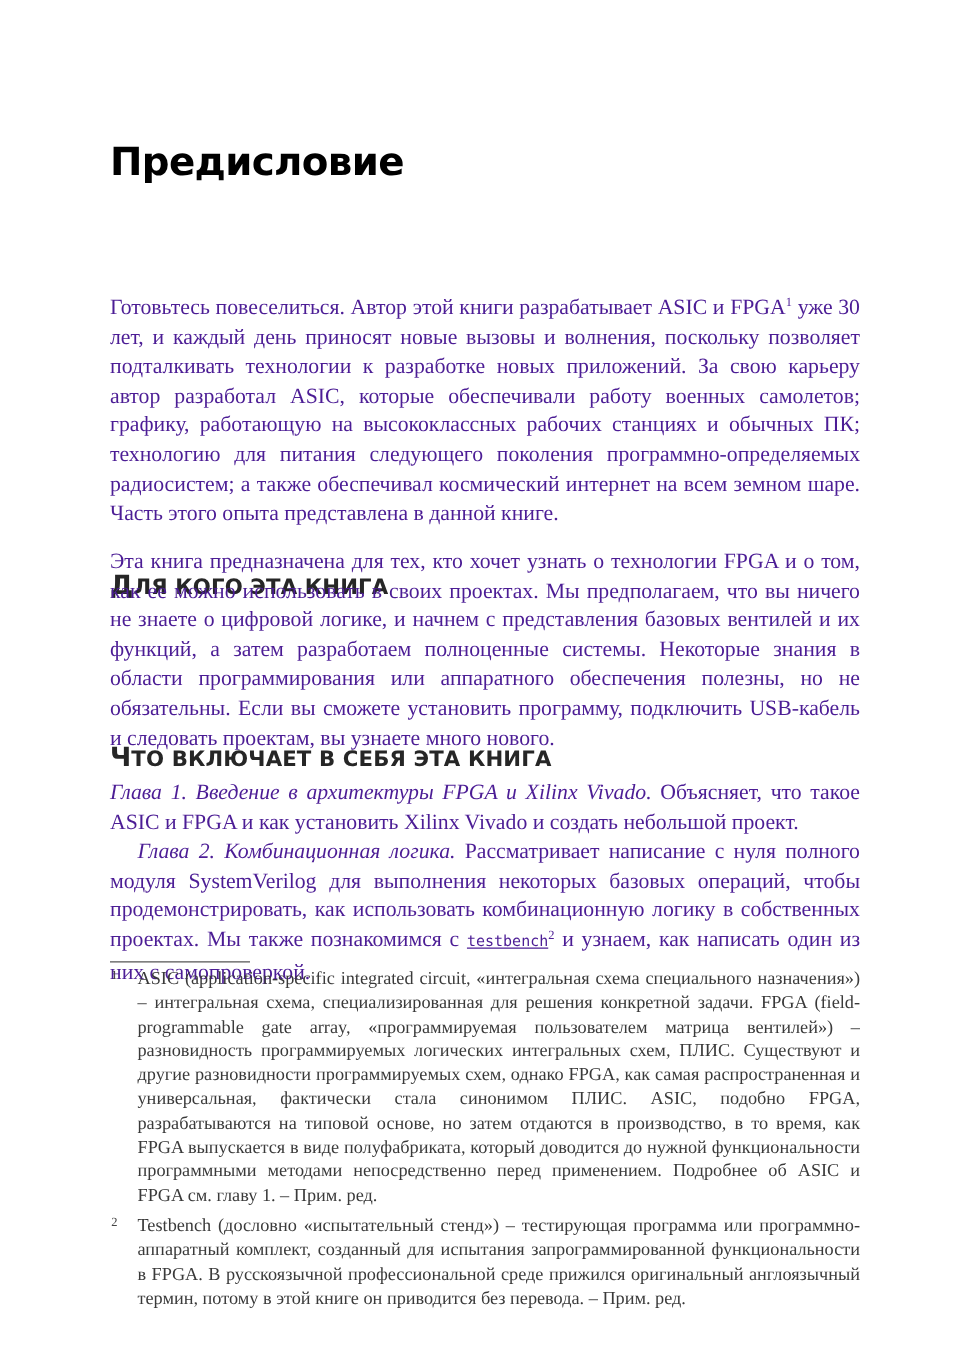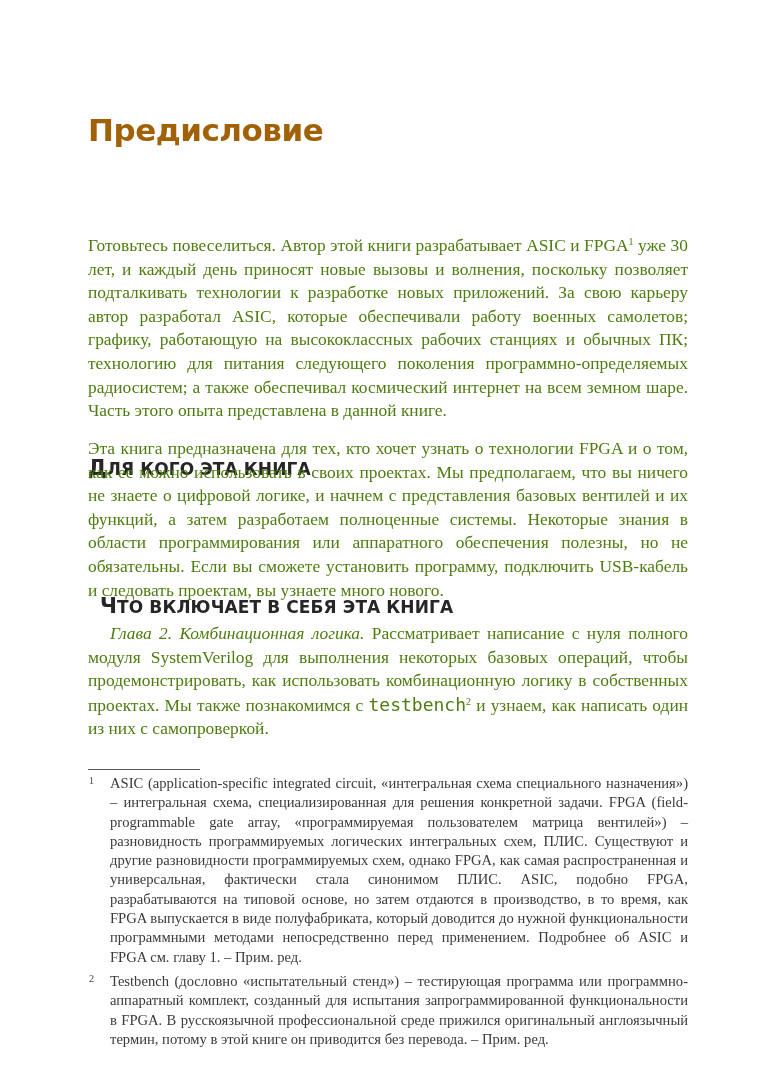--- a/index.html
+++ b/index.html
@@ -22,28 +22,28 @@
     }
     .title {
       position: absolute;
       top: 112px;
       left: 0;
       margin: 0;
       font-family: "DejaVu Sans", sans-serif;
       font-weight: bold;
       font-size: 31px;
       letter-spacing: -0.5px;
-      color: #a16207;
+      color: #000000;
     }
     .body-text {
       font-family: "Liberation Serif", serif;
       font-size: 17.4px;
       line-height: 23.6px;
       text-align: justify;
-      color: #4d7c0f;
+      color: #4c1d95;
       margin: 0;
       hyphens: manual;
     }
     .intro {
       position: absolute;
       top: 234px;
       left: 0;
       width: 600px;
     }
     .h2 {
@@ -65,40 +65,41 @@
     }
     .sec1-text {
       position: absolute;
       top: 437px;
       left: 0;
       width: 600px;
     }
     .sec2-heading {
       position: absolute;
       top: 594px;
-      left: 12px;
+      left: 0;
     }
     .sec2-text {
       position: absolute;
       top: 622px;
       left: 0;
       width: 600px;
     }
     .sec2-text p {
       margin: 0;
     }
     .sec2-text p.indent {
       text-indent: 22px;
     }
     .chapter-label {
       font-style: italic;
     }
     .mono {
       font-family: "DejaVu Sans Mono", monospace;
-      font-size: 18px;
+      font-size: 12px;
+      text-decoration: underline;
     }
     sup {
       font-size: 10px;
       line-height: 0;
       vertical-align: 6px;
     }
     .footnote-rule {
       position: absolute;
       top: 769px;
       left: 0;
@@ -141,20 +142,21 @@
 
   <p class="body-text intro"><span>Готовьтесь повеселиться. Автор этой книги разрабатывает ASIC и FPGA</span><sup>1</sup><span> уже 30 лет, и каждый день приносят новые вызовы и волнения, поскольку позволя­ет подталкивать технологии к разработке новых приложений. За свою карье­ру автор разработал ASIC, которые обеспечивали работу военных самолетов; графику, работающую на высококлассных рабочих станциях и обычных ПК; технологию для питания следующего поколения программно-определяемых радиосистем; а также обеспечивал космический интернет на всем земном шаре. Часть этого опыта представлена в данной книге.</span></p>
 
   <h2 class="h2 sec1-heading"><span class="cap">Д</span><span style="text-transform: uppercase;">ля кого эта книга</span></h2>
 
   <p class="body-text sec1-text">Эта книга предназначена для тех, кто хочет узнать о технологии FPGA и о том, как ее можно использовать в своих проектах. Мы предполагаем, что вы ниче­го не знаете о цифровой логике, и начнем с представления базовых вентилей и их функций, а затем разработаем полноценные системы. Некоторые знания в области программирования или аппаратного обеспечения полезны, но не обязательны. Если вы сможете установить программу, подключить USB-кабель и следовать проектам, вы узнаете много нового.</p>
 
   <h2 class="h2 sec2-heading"><span class="cap">Ч</span><span style="text-transform: uppercase;">то включает в себя эта книга</span></h2>
 
   <div class="body-text sec2-text">
+    <p><span class="chapter-label">Глава 1.  Введение в архитектуры FPGA и Xilinx Vivado.</span><span>  Объясняет, что такое ASIC и FPGA и как установить Xilinx Vivado и создать небольшой проект.</span></p>
     <p class="indent"><span class="chapter-label">Глава 2. Комбинационная логика.</span><span> Рассматривает написание с нуля полного модуля SystemVerilog для выполнения некоторых базовых операций, чтобы продемонстрировать, как использовать комбинационную логику в собствен­ных проектах. Мы также познакомимся с </span><span class="mono">testbench</span><sup>2</sup><span> и узнаем, как написать один из них с самопроверкой.</span></p>
   </div>
 
   <div class="footnote-rule"></div>
 
   <div class="footnotes">
     <p class="footnote"><span class="fn-num">1</span><span>ASIC (application-specific integrated circuit, «интегральная схема специального на­значения») – интегральная схема, специализированная для решения конкретной за­дачи. FPGA (field-programmable gate array, «программируемая пользователем матри­ца вентилей») – разновидность программируемых логических интегральных схем, ПЛИС. Существуют и другие разновидности программируемых схем, однако FPGA, как самая распространенная и универсальная, фактически стала синонимом ПЛИС. ASIC, подобно FPGA, разрабатываются на типовой основе, но затем отдаются в про­изводство, в то время, как FPGA выпускается в виде полуфабриката, который до­водится до нужной функциональности программными методами непосредственно перед применением. Подробнее об ASIC и FPGA см. главу 1. – </span><span class="note">Прим. ред.</span></p>
     <p class="footnote"><span class="fn-num">2</span><span>Testbench (дословно «испытательный стенд») – тестирующая программа или программ­но-аппаратный комплект, созданный для испытания запрограммированной функцио­нальности в FPGA. В русскоязычной профессиональной среде прижился оригинальный англоязычный термин, потому в этой книге он приводится без перевода. – </span><span class="note">Прим. ред.</span></p>
   </div>
 

